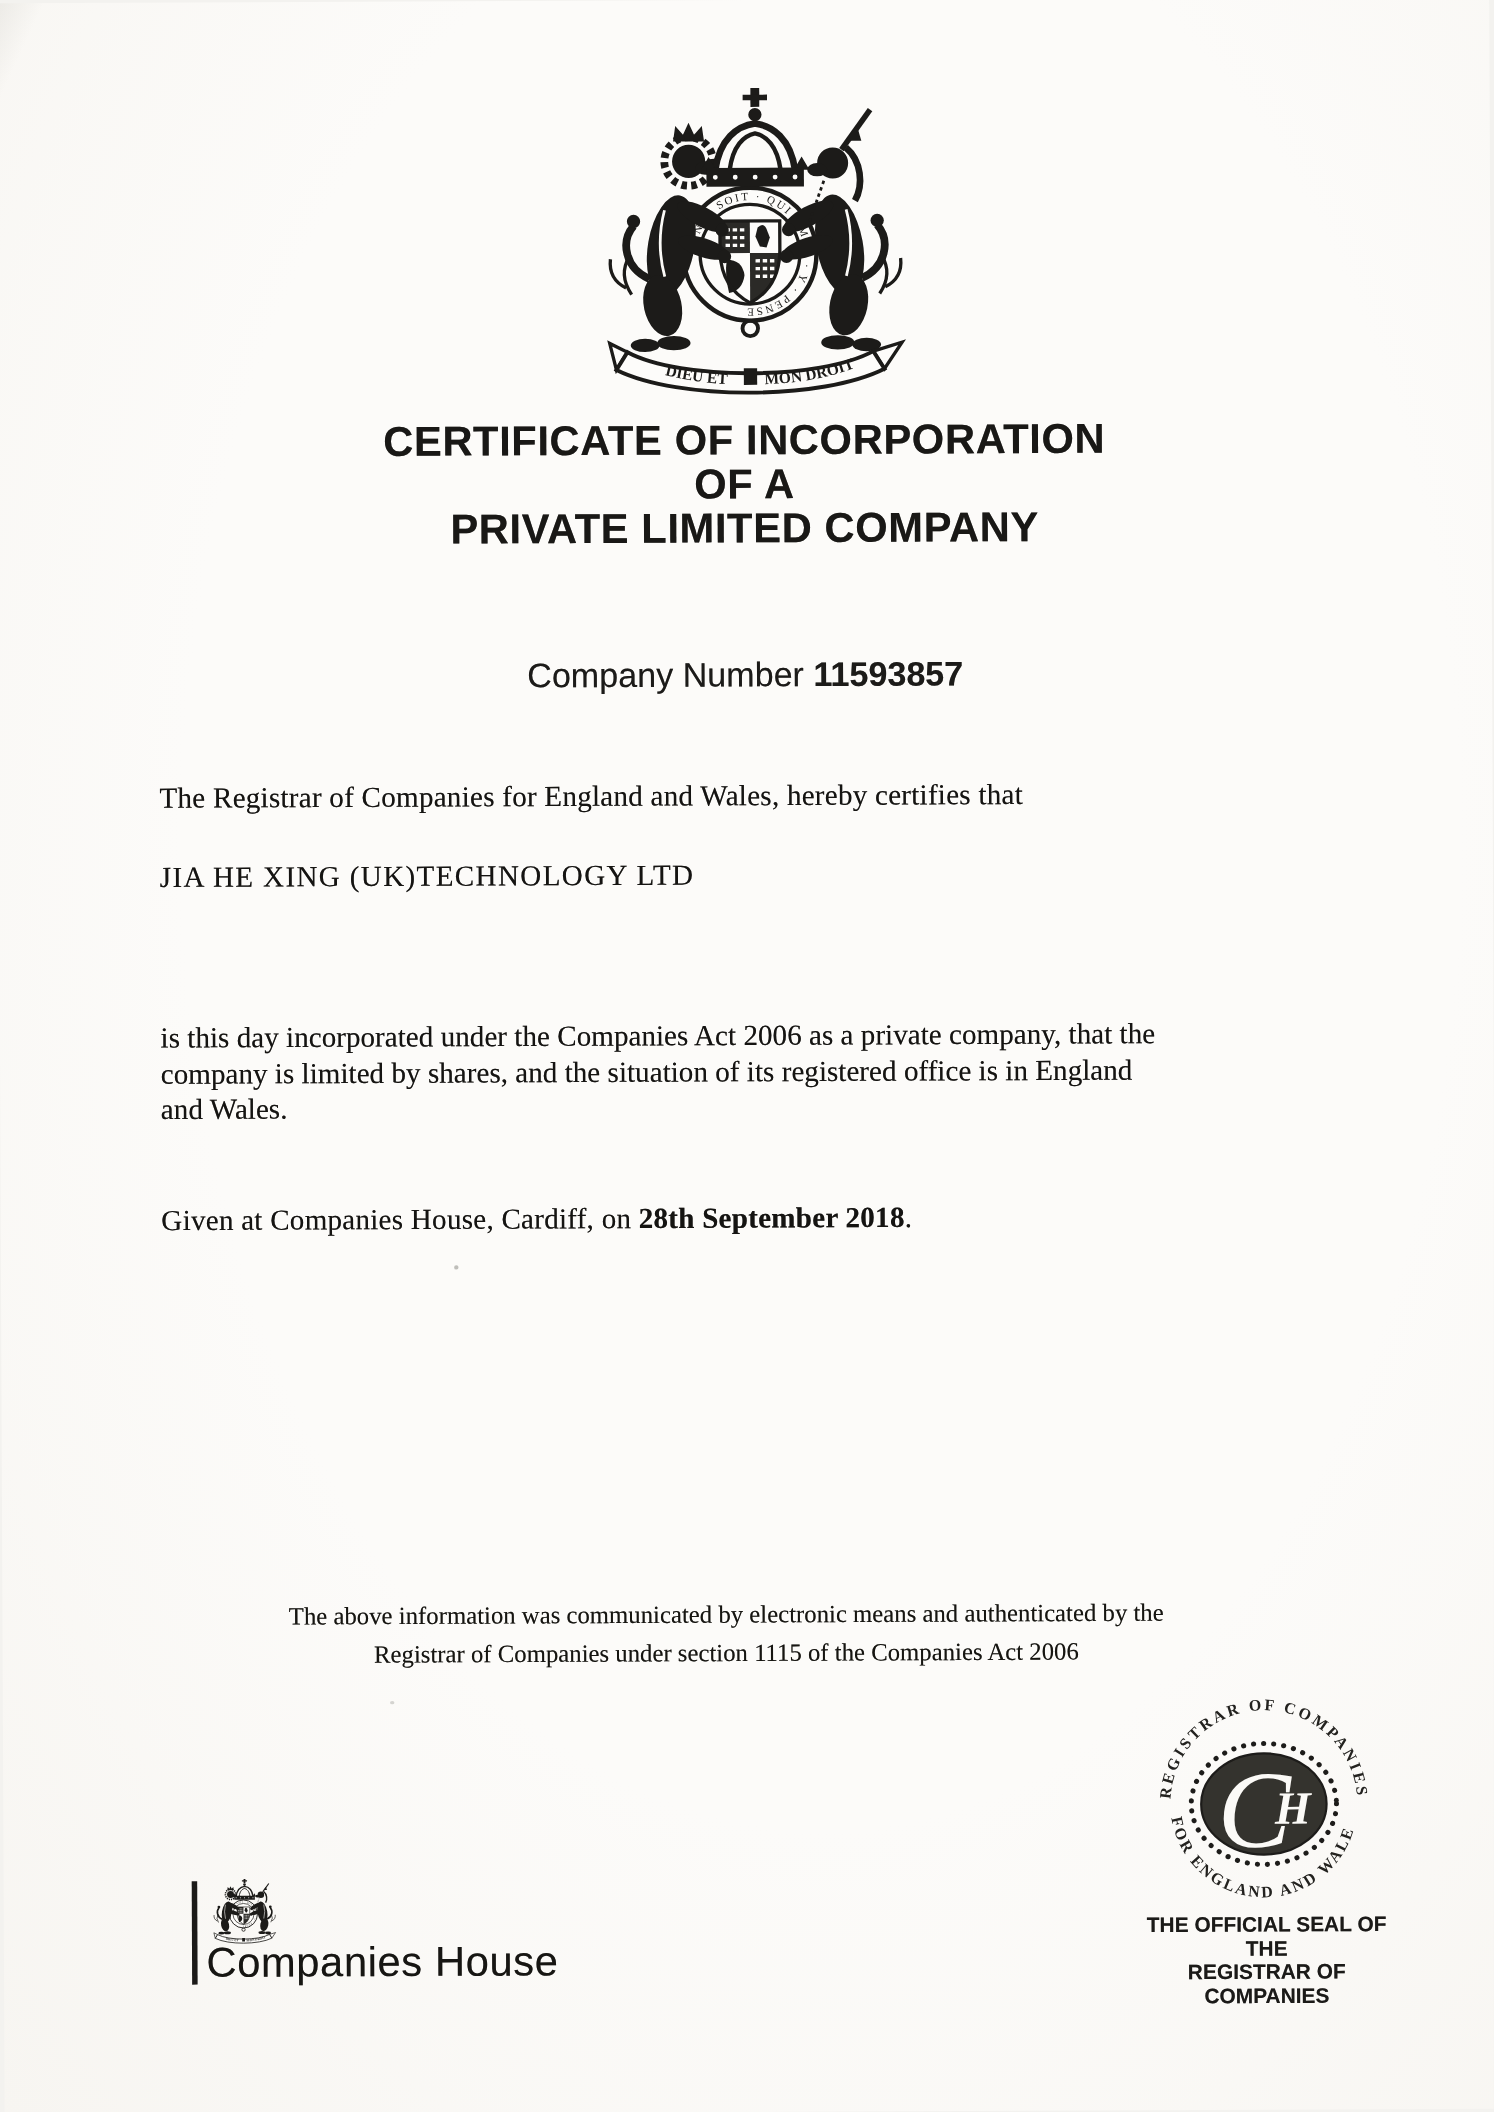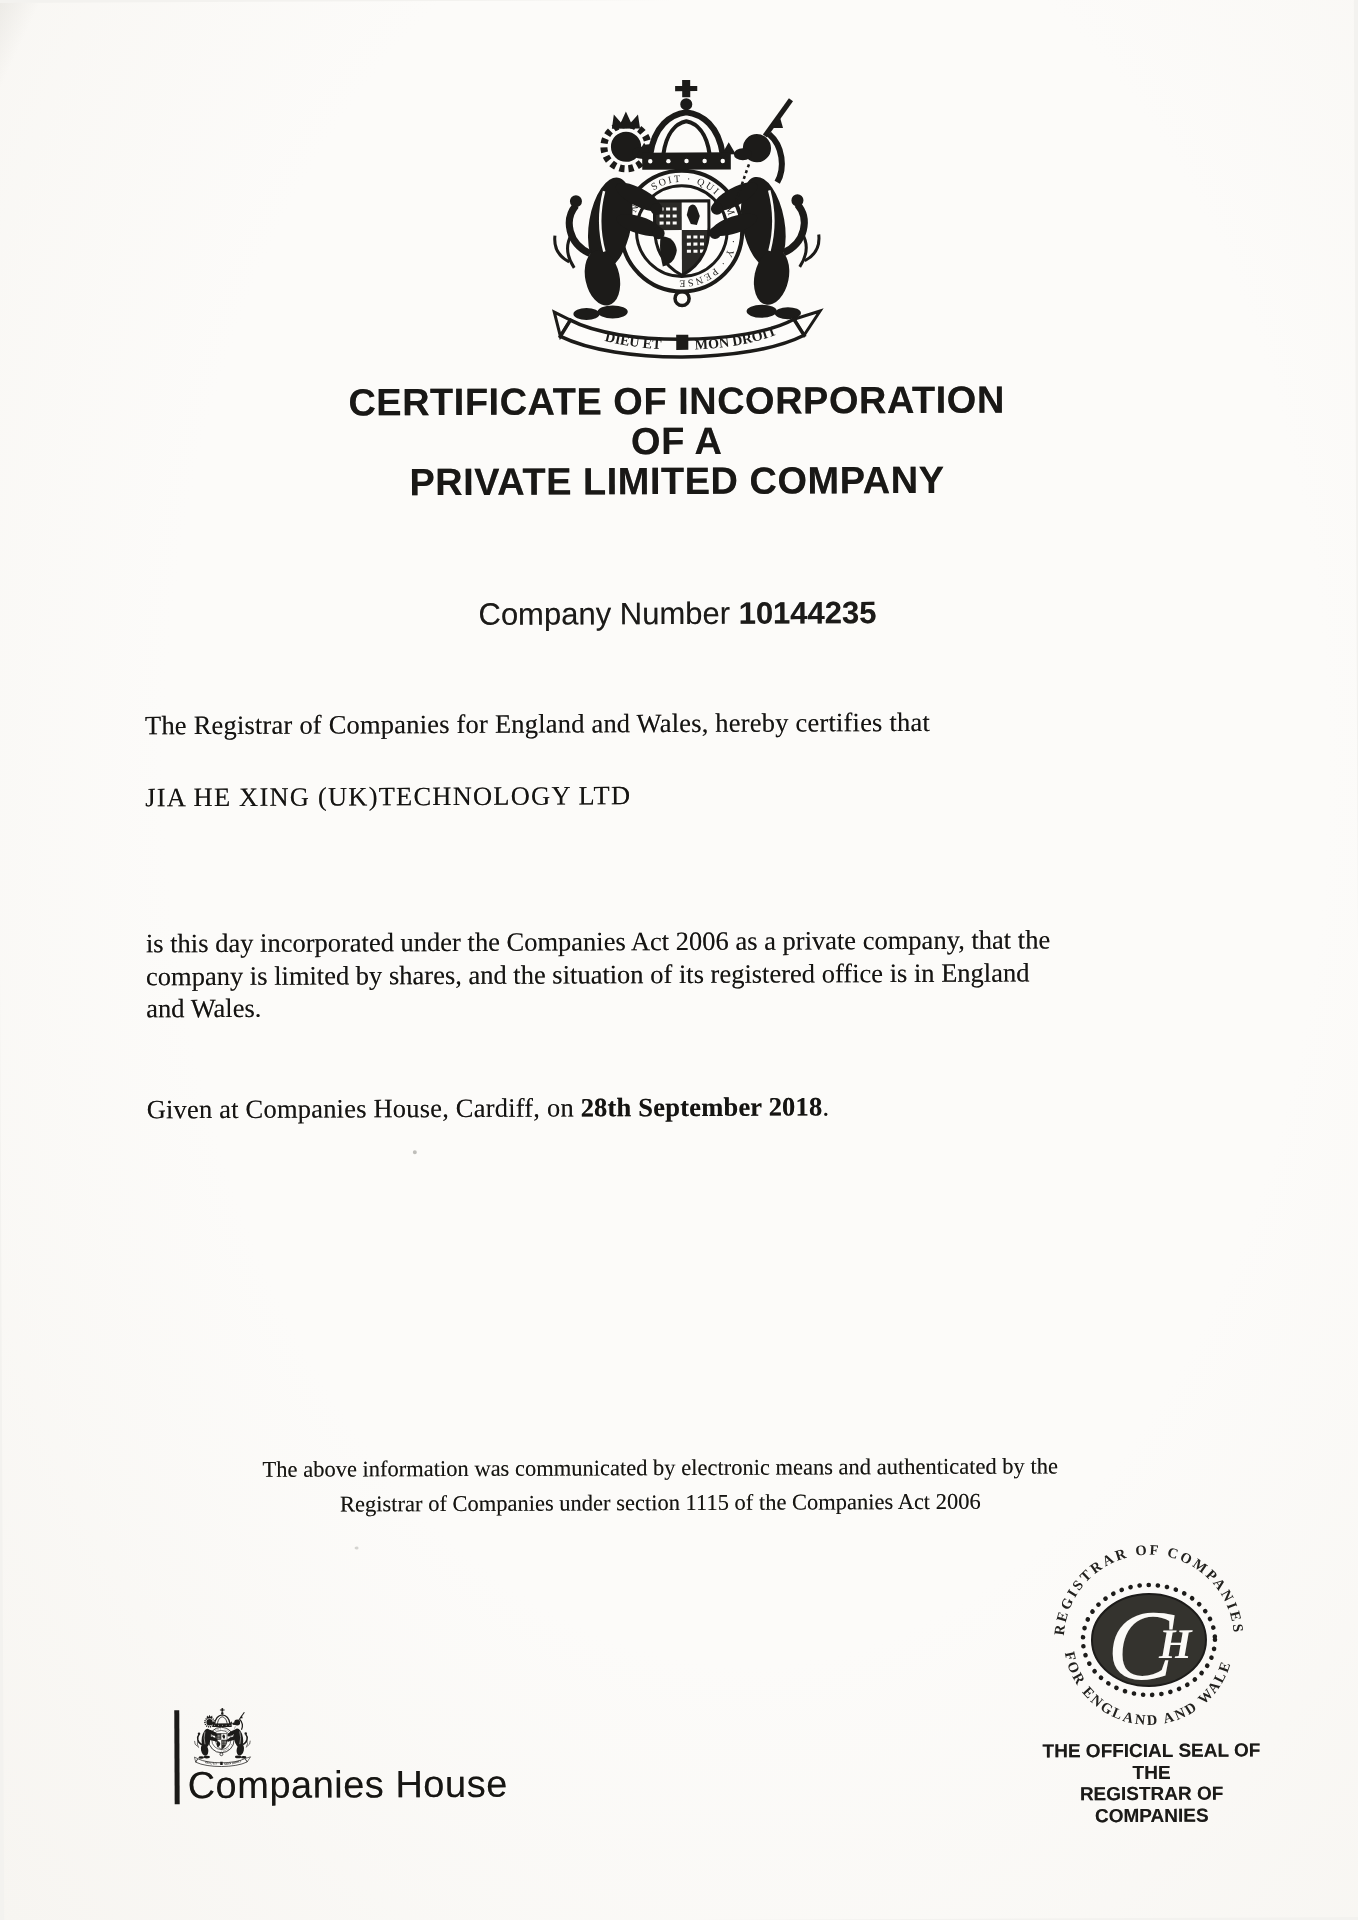--- a/index.html
+++ b/index.html
@@ -174,21 +174,21 @@
     </g>
   </svg>
 
   <div class="title">
     <div>CERTIFICATE OF INCORPORATION</div>
     <div>OF A</div>
     <div>PRIVATE LIMITED COMPANY</div>
   </div>
 
   <div class="cnum">
-    <span>Company Number </span><span class="num">10144235</span>
+    <span>Company Number </span><span class="num">11593857</span>
   </div>
 
   <div class="bodyline registrar">The Registrar of Companies for England and Wales, hereby certifies that</div>
 
   <div class="bodyline cname">JIA HE XING (UK)TECHNOLOGY LTD</div>
 
   <div class="para">
     <div>is this day incorporated under the Companies Act 2006 as a private company, that the</div>
     <div>company is limited by shares, and the situation of its registered office is in England</div>
     <div>and Wales.</div>

